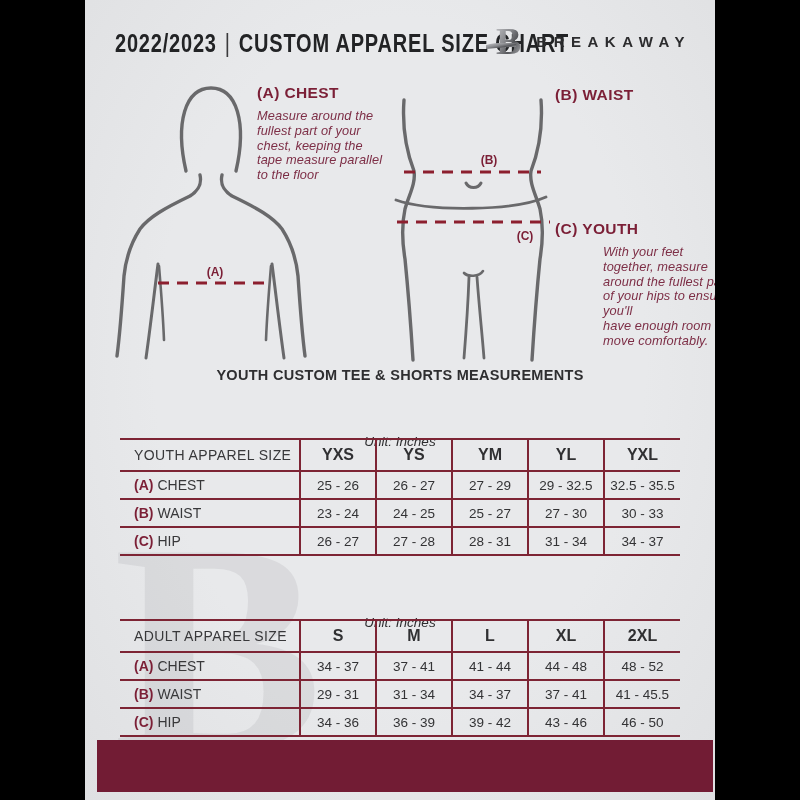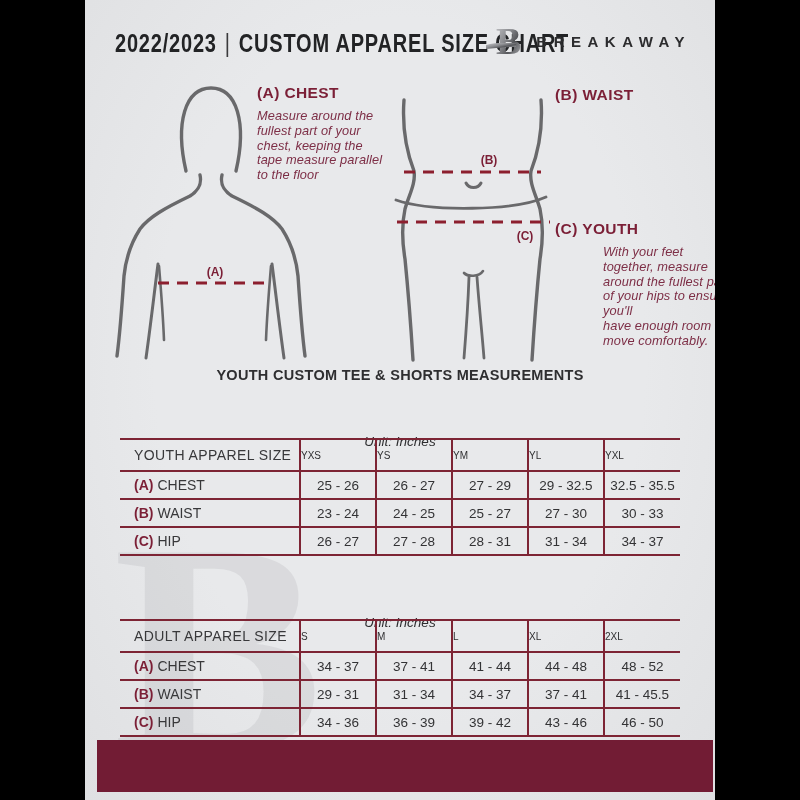--- a/index.html
+++ b/index.html
@@ -30,21 +30,21 @@
   
   .tbl-title { position:absolute; width:100%; text-align:center; font-size:14.5px;
     font-weight:bold; color:#2e2e30; letter-spacing:.3px; }
   .tbl-unit { position:absolute; width:100%; text-align:center; font-size:13.5px;
     font-style:italic; color:#2e2e30;margin-top:48px; }
   table.size-table { position:absolute; left:35px; width:560px; border-collapse:collapse;
     table-layout:fixed; background:transparent; }
   .size-table tr { border-top:2px solid #7d2434; }
   .size-table tbody tr:last-child { border-bottom:2px solid #7d2434; }
   .size-table th + th, .size-table td + td { border-left:2px solid #7d2434; }
-  .size-table th { height:32px; font-size:10px; font-weight:normal; color:#303032; text-align:left; }
+  .size-table th { height:32px; font-size:16px; font-weight:bold; color:#303032; text-align:center; }
   .size-table td { height:28px; font-size:13.5px; color:#333335; text-align:center; }
   .size-table th.first, .size-table td.first { text-align:left; padding-left:14px; }
   .size-table th.first { font-weight:normal; font-size:14px; letter-spacing:.4px; color:#38383a; }
   .size-table td.first { font-size:14px; color:#38383a; }
   .row-marker { font-weight:bold; color:#7b1f36; margin-right:4px; }
 
   
   .watermark { position:absolute; left:28px; top:498px; z-index:0;
     font-family:"Liberation Serif", serif; font-weight:bold; font-size:300px; line-height:1;
     color:rgba(122,124,131,0.13); transform:scaleX(1.05); transform-origin:left top; }

